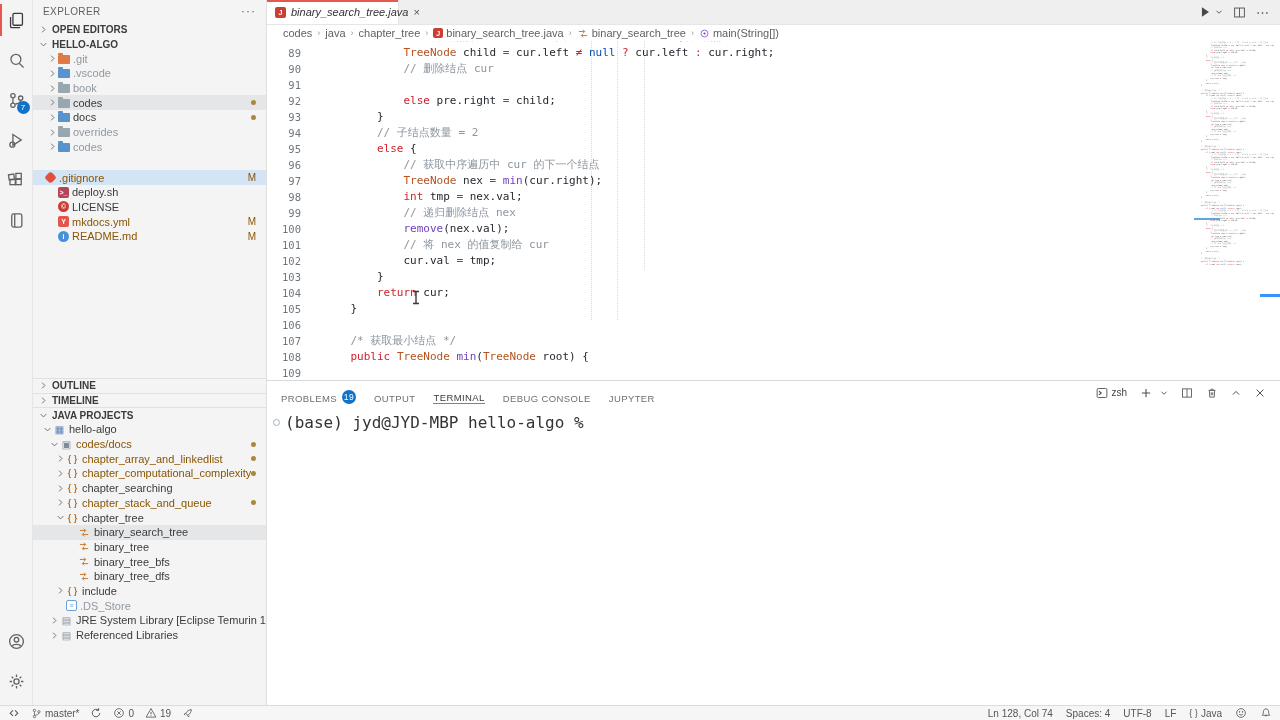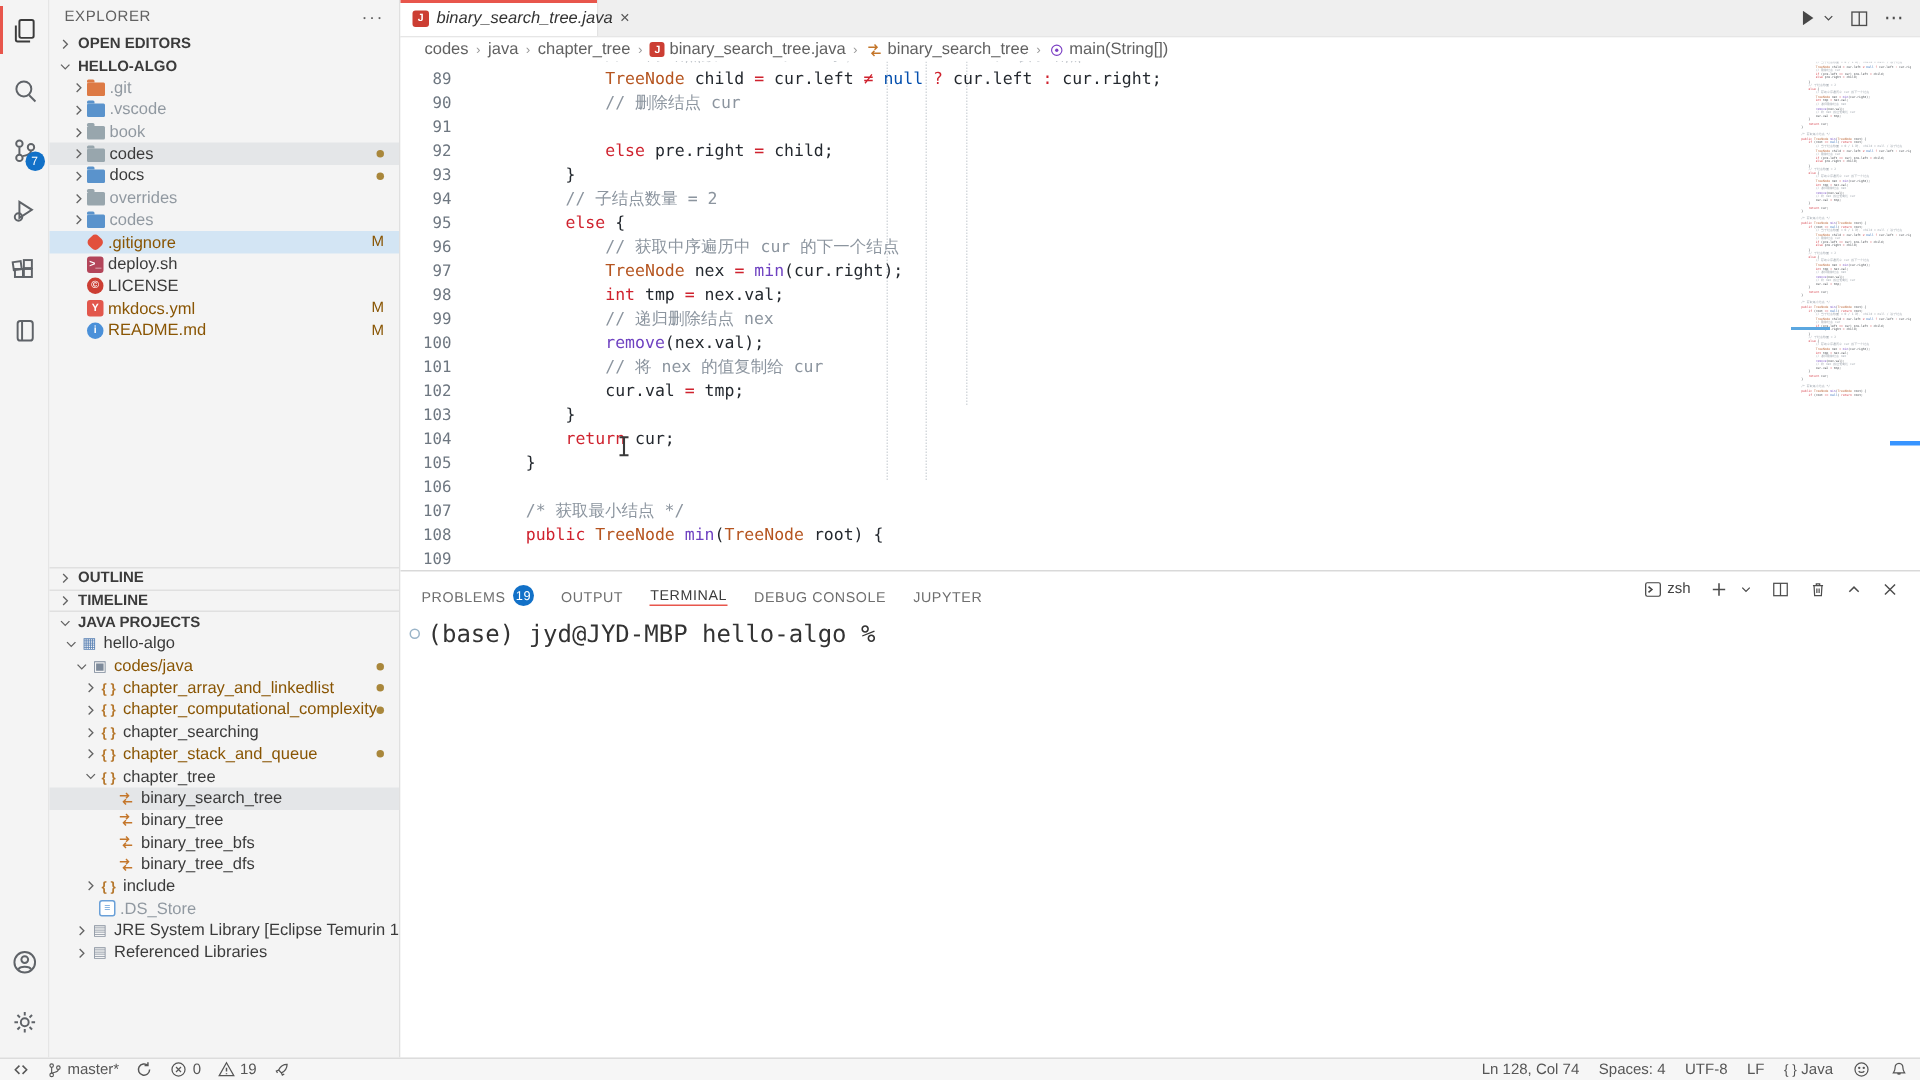--- a/index.html
+++ b/index.html
@@ -247,21 +247,21 @@
           <span class="chev">
             <svg width="9" height="9" viewBox="0 0 16 16" fill="none" stroke="currentColor" stroke-width="1.1">
               <path d="M5.5 3 L10.5 8 L5.5 13" stroke-width="1.6"></path>
             </svg>
           </span>
           <span style="display: inline-flex;">
             <span class="folder f-blue"></span>
           </span>
           <span class="lbl dim">codes</span>
         </div>
-        <div class="row sel-blue" style="padding-left: 13px;">
+        <div class="row sel-blue" style=" margin-top: 16px;">
           <span class="chev"></span>
           <span style="display: inline-flex;">
             <span class="chip" style="background:#e2503c;border-radius:3px;transform:rotate(45deg);width:9px;height:9px;margin:1px;"></span>
           </span>
           <span class="lbl mod">.gitignore</span>
           <span class="right-mark mbadge">M</span>
         </div>
         <div class="row" style="padding-left: 13px;">
           <span class="chev"></span>
           <span style="display: inline-flex;">
@@ -331,21 +331,21 @@
         </div>
         <div class="row" style="padding-left: 15px;">
           <span class="chev">
             <svg width="9" height="9" viewBox="0 0 16 16" fill="none" stroke="currentColor" stroke-width="1.1">
               <path d="M3 5.5 L8 10.5 L13 5.5" stroke-width="1.6"></path>
             </svg>
           </span>
           <span style="display: inline-flex;">
             <span class="glyph" style="color:#7d8globe9aa;color:#7d8a9a;">▣</span>
           </span>
-          <span class="lbl mod">codes/java</span>
+          <span class="lbl mod">codes/docs</span>
           <span class="right-mark dot"></span>
         </div>
         <div class="row" style="padding-left: 21px;">
           <span class="chev">
             <svg width="9" height="9" viewBox="0 0 16 16" fill="none" stroke="currentColor" stroke-width="1.1">
               <path d="M5.5 3 L10.5 8 L5.5 13" stroke-width="1.6"></path>
             </svg>
           </span>
           <span style="display: inline-flex;">
             <span class="glyph" style="color:#b5762a;font-size:9px;font-weight:bold;">{ }</span>

